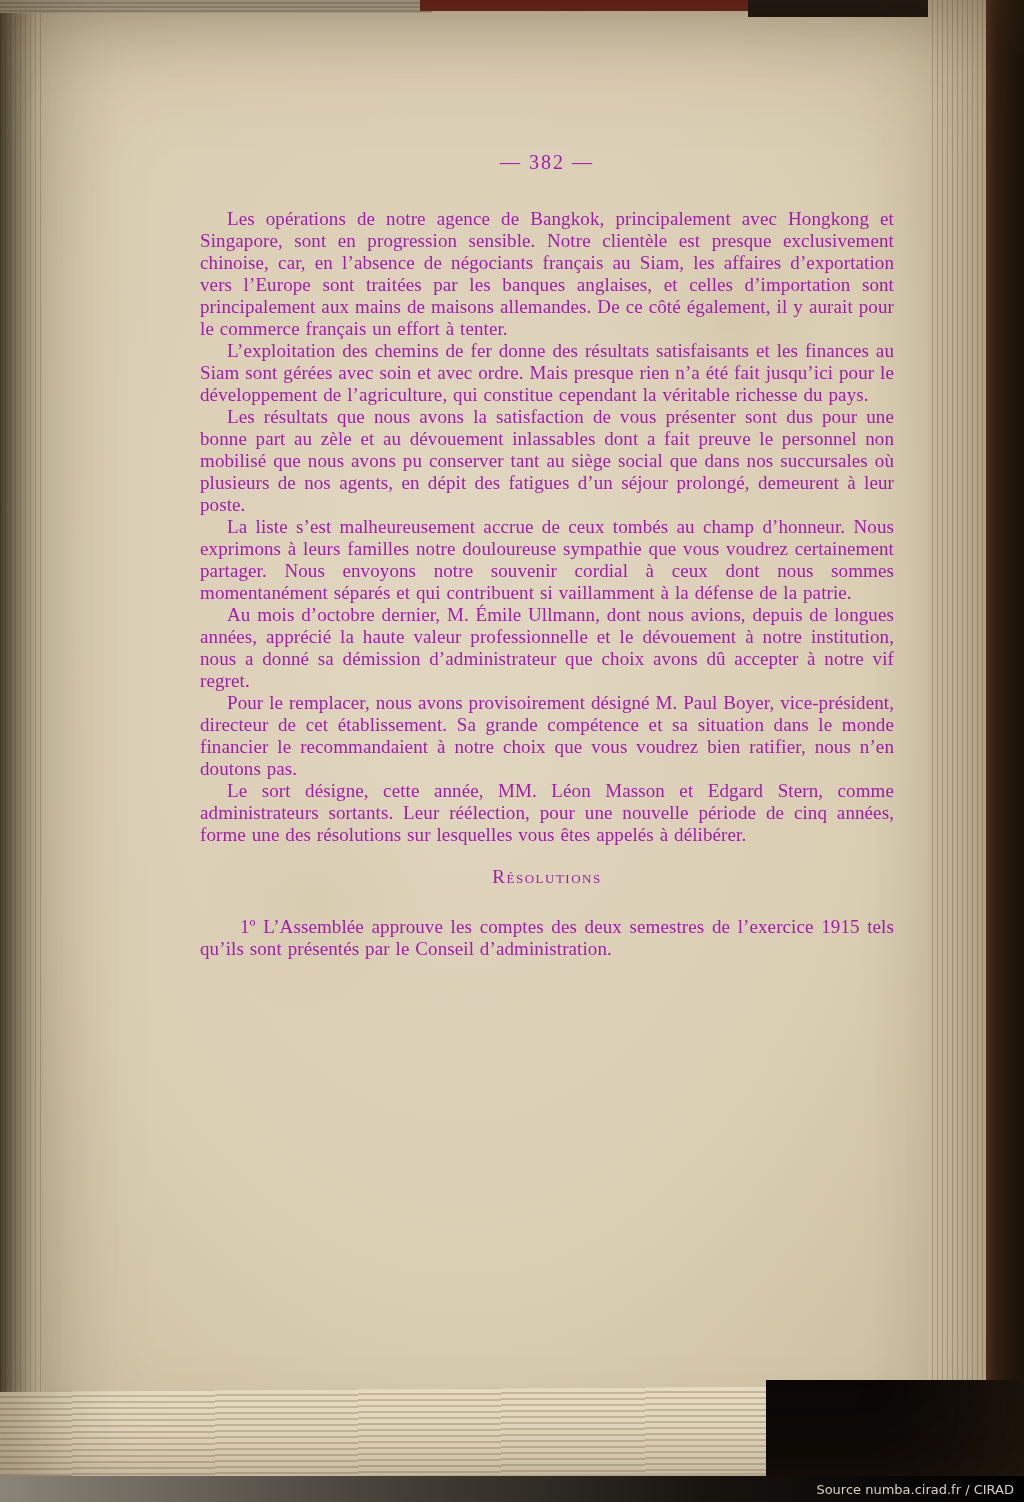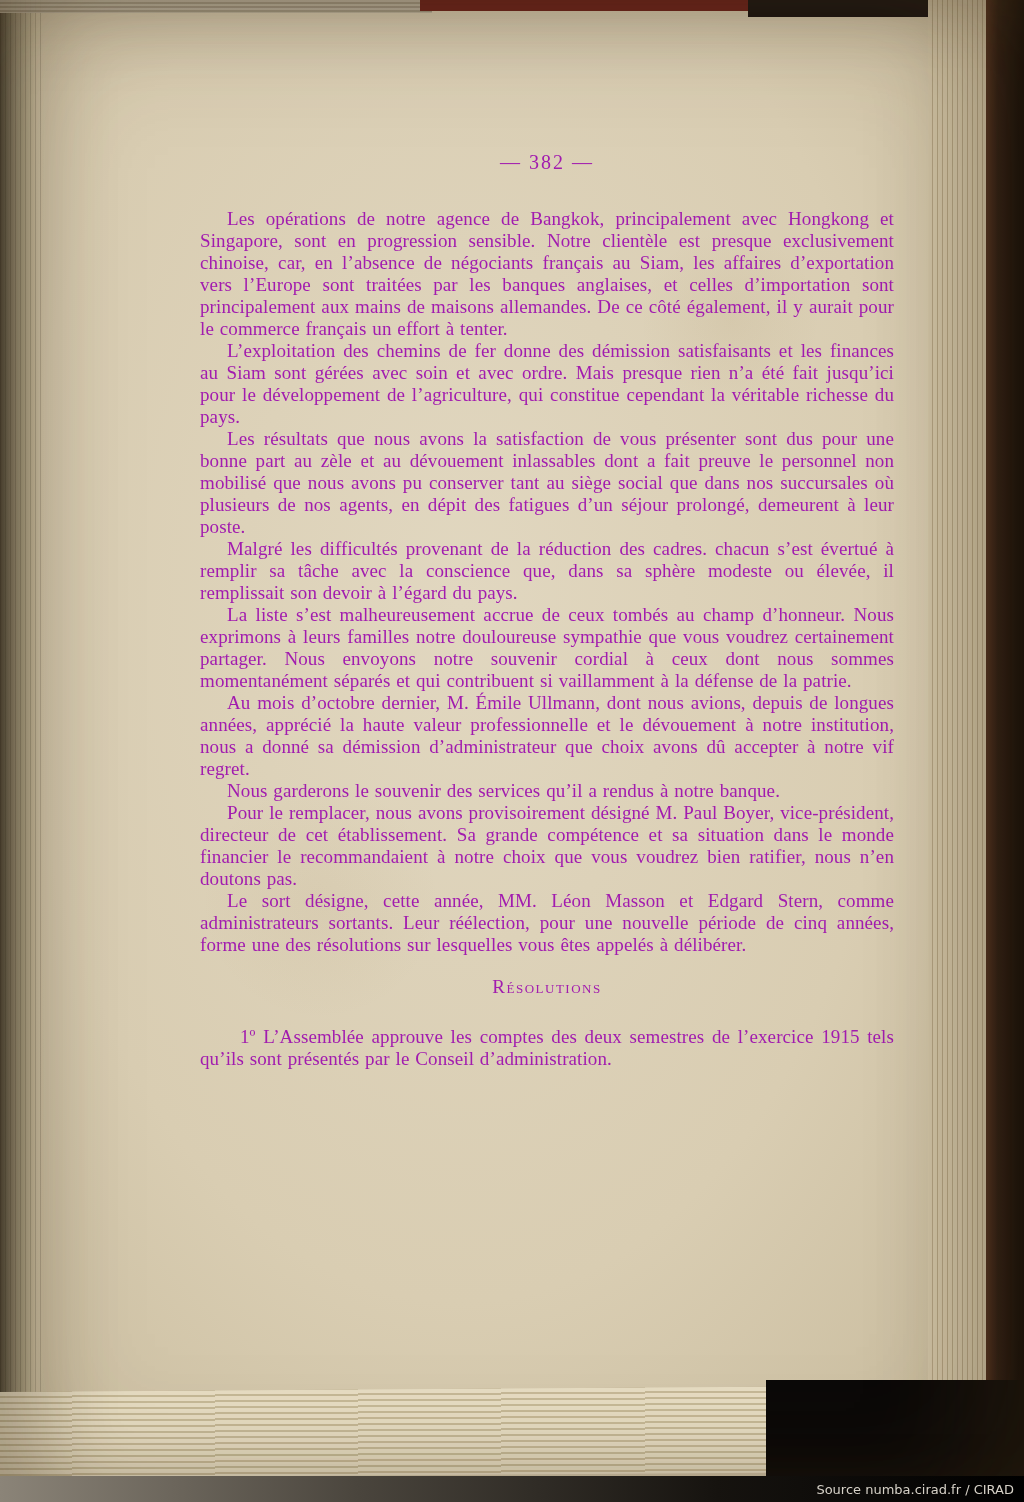--- a/index.html
+++ b/index.html
@@ -97,26 +97,24 @@
 <div class="top-band-dark"></div>
 <div class="right-pages"></div>
 <div class="right-cover"></div>
 <div class="bottom-stack"></div>
 <div class="bottom-dark"></div>
 
 <div class="content">
   <div class="page-number">— 382 —</div>
   <div class="text-block">
     <p>Les opérations de notre agence de Bangkok, principalement avec Hongkong et Singapore, sont en progression sensible. Notre clientèle est presque exclusivement chinoise, car, en l’absence de négociants français au Siam, les affaires d’exportation vers l’Europe sont traitées par les banques anglaises, et celles d’importation sont principalement aux mains de maisons allemandes. De ce côté également, il y aurait pour le commerce français un effort à tenter.</p>
-    <p>L’exploitation des chemins de fer donne des démission satisfaisants et les finances au Siam sont gérées avec soin et avec ordre. Mais presque rien n’a été fait jusqu’ici pour le développement de l’agriculture, qui constitue cependant la véritable richesse du pays.</p>
+    <p>L’exploitation des chemins de fer donne des résultats satisfaisants et les finances au Siam sont gérées avec soin et avec ordre. Mais presque rien n’a été fait jusqu’ici pour le développement de l’agriculture, qui constitue cependant la véritable richesse du pays.</p>
     <p>Les résultats que nous avons la satisfaction de vous présenter sont dus pour une bonne part au zèle et au dévouement inlassables dont a fait preuve le personnel non mobilisé que nous avons pu conserver tant au siège social que dans nos succursales où plusieurs de nos agents, en dépit des fatigues d’un séjour prolongé, demeurent à leur poste.</p>
-    <p>Malgré les difficultés provenant de la réduction des cadres. chacun s’est évertué à remplir sa tâche avec la conscience que, dans sa sphère modeste ou élevée, il remplissait son devoir à l’égard du pays.</p>
     <p>La liste s’est malheureusement accrue de ceux tombés au champ d’honneur. Nous exprimons à leurs familles notre douloureuse sympathie que vous voudrez certainement partager. Nous envoyons notre souvenir cordial à ceux dont nous sommes momentanément séparés et qui contribuent si vaillamment à la défense de la patrie.</p>
     <p>Au mois d’octobre dernier, M. Émile Ullmann, dont nous avions, depuis de longues années, apprécié la haute valeur professionnelle et le dévouement à notre institution, nous a donné sa démission d’administrateur que choix avons dû accepter à notre vif regret.</p>
-    <p>Nous garderons le souvenir des services qu’il a rendus à notre banque.</p>
     <p>Pour le remplacer, nous avons provisoirement désigné M. Paul Boyer, vice-président, directeur de cet établissement. Sa grande compétence et sa situation dans le monde financier le recommandaient à notre choix que vous voudrez bien ratifier, nous n’en doutons pas.</p>
     <p>Le sort désigne, cette année, MM. Léon Masson et Edgard Stern, comme administrateurs sortants. Leur réélection, pour une nouvelle période de cinq années, forme une des résolutions sur lesquelles vous êtes appelés à délibérer.</p>
     <h3 class="heading">Résolutions</h3>
     <p class="resolution">1º L’Assemblée approuve les comptes des deux semestres de l’exercice 1915 tels qu’ils sont présentés par le Conseil d’administration.</p>
   </div>
 </div>
 
 <div class="vignette"></div>
 
 <div class="footer-bar">

